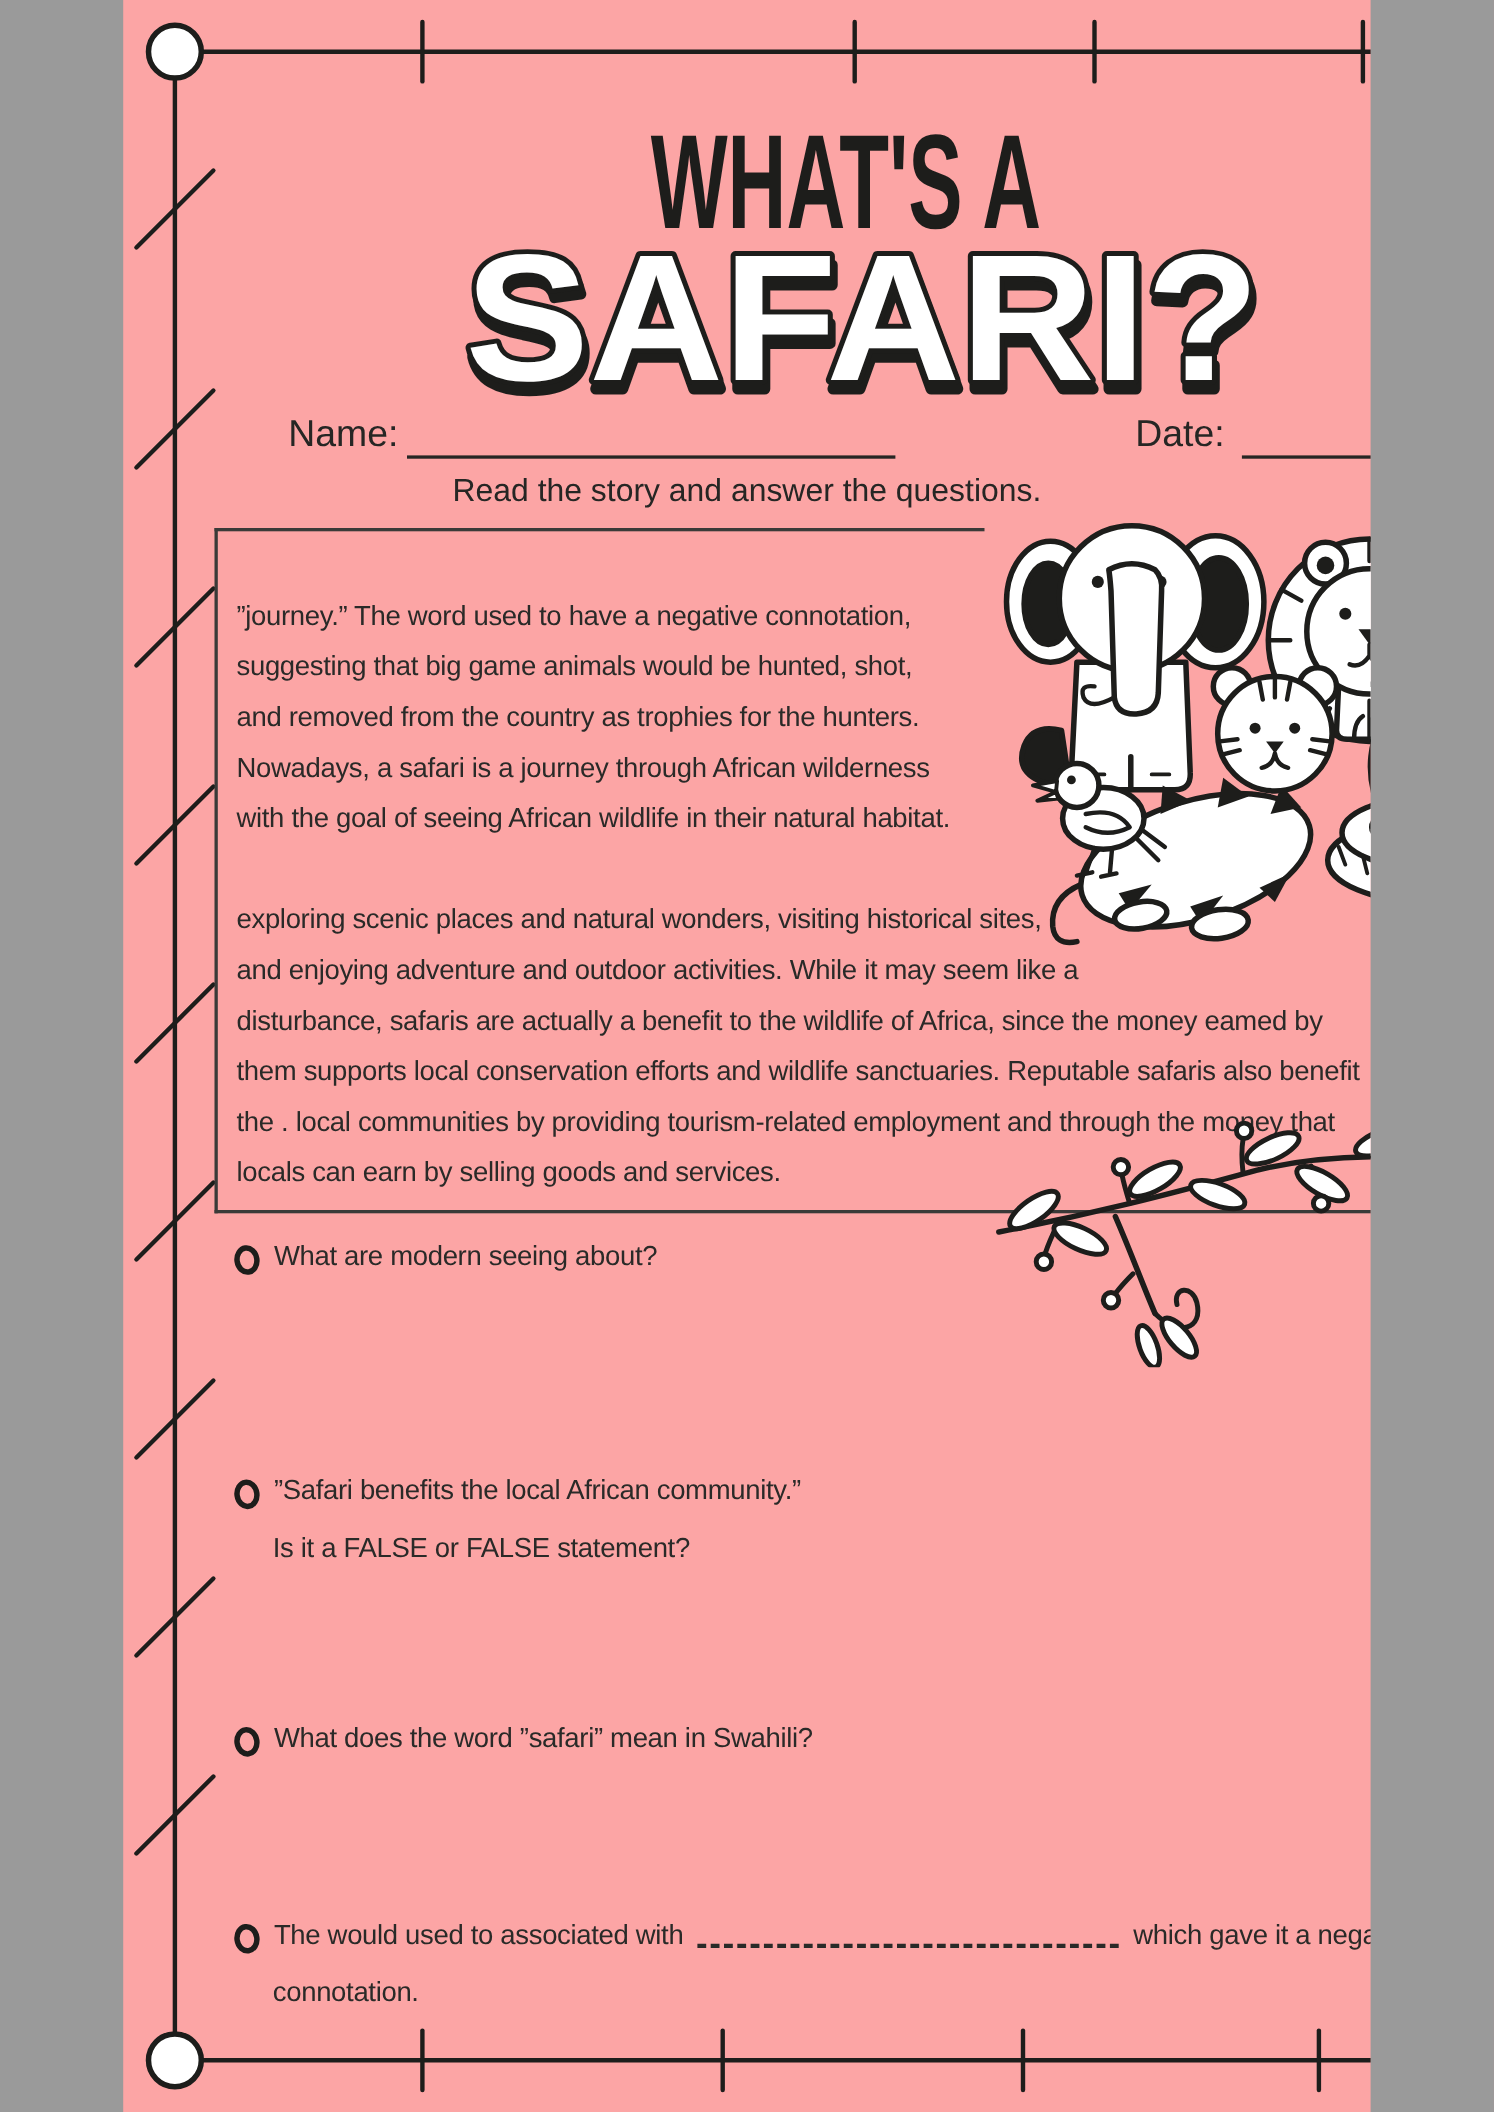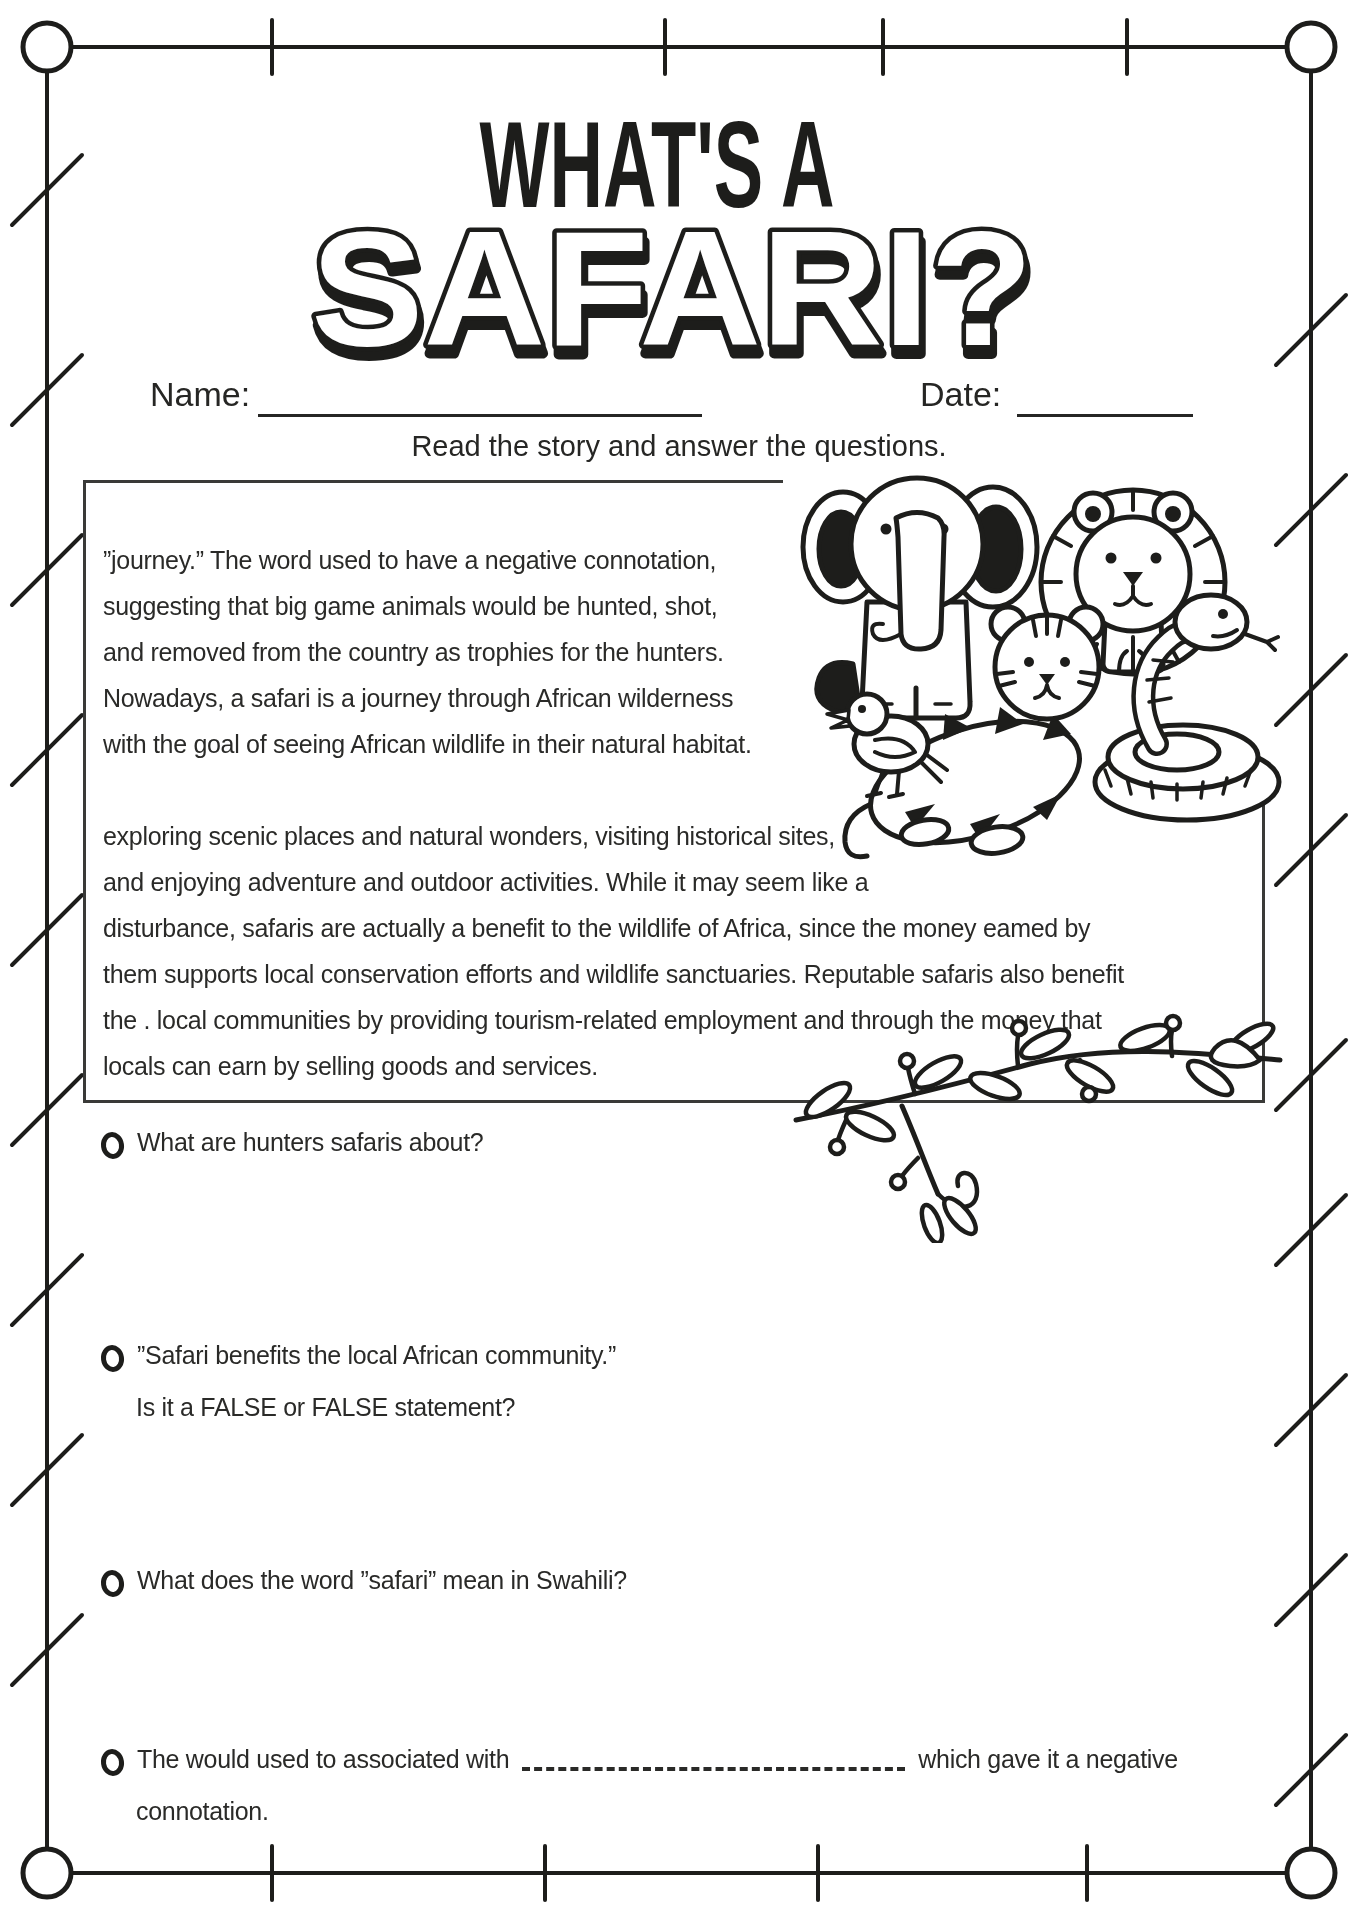--- a/index.html
+++ b/index.html
@@ -1,18 +1,18 @@
 <!DOCTYPE html>
 <html><head>
 <meta charset="utf-8">
 <style>
   html,body{margin:0;padding:0;background:#9a9a9a;}
   .page{
-    position:relative;width:1358px;height:1920px;margin:0 auto;
-    background:#ffffff;color:#1d1d1b;overflow:hidden;
+    position:relative;width:1134px;height:1920px;margin:0 auto;
+    background:#fca5a5;color:#1d1d1b;overflow:hidden;
     font-family:"Liberation Sans",sans-serif;
   }
   .abs-svg{position:absolute;}
   
   .lbl{position:absolute;font-size:34px;font-weight:400;color:#262624;}
   .rule{position:absolute;height:3px;background:#262624;}
   .instruction{position:absolute;left:0;top:430px;width:100%;text-align:center;
     font-size:29px;color:#262624;}
   
   .edge{position:absolute;background:#3a3a38;}
@@ -213,21 +213,21 @@
     <circle cx="47" cy="139" r="7"></circle>
       <circle cx="117" cy="53" r="7"></circle>
     <circle cx="229" cy="20" r="7"></circle>
       <circle cx="299" cy="86" r="7"></circle>
     <circle cx="383" cy="15" r="7"></circle>
       <circle cx="108" cy="174" r="7"></circle>
   </svg>
 
   <div class="qline" style="top:1128px">
     <span class="bullet"></span>
-    <span class="qtext">What are hunters safaris about?</span>
+    <span class="qtext">What are modern seeing about?</span>
   </div>
 
   <div class="qline" style="top:1341px">
     <span class="bullet"></span>
     <span class="qtext">”Safari benefits the local African community.”</span>
   </div>
   <div class="qcont" style="top:1393px">Is it a FALSE or FALSE statement?</div>
 
   <div class="qline" style="top:1566px">
     <span class="bullet"></span>

